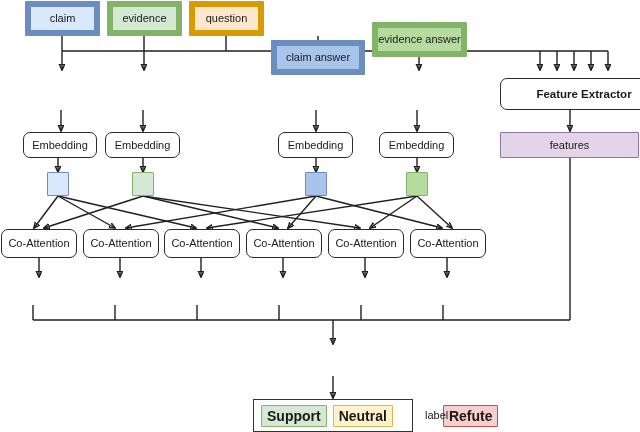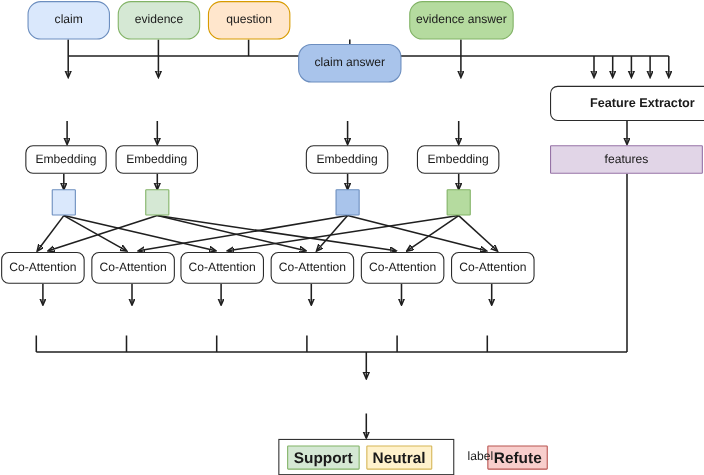--- a/index.html
+++ b/index.html
@@ -20,26 +20,26 @@
     display:flex;
     align-items:center;
     justify-content:center;
     text-align:center;
     font-size:11px;
     color:#1a1a1a;
     line-height:1.1;
     white-space:nowrap;
   }
   
-  .inbox{border:1px solid #14b8a6;border-radius:12px;}
+  .inbox{border:6px solid #14b8a6;border-radius:1px;}
   .in-claim{background:#dae8fc;border-color:#6c8ebf;}
   .in-evidence{background:#d5e8d4;border-color:#82b366;}
   .in-question{background:#ffe6cc;border-color:#d79b00;}
   .in-claim-answer{background:#a9c4eb;border-color:#6c8ebf;}
-  .in-evidence-answer{background:#b5db9f;border-color:#82b366;}
+  .in-evidence-answer{background:#b5db9f;border-color:#82b366;margin-top:21px;}
 
   
   .rbox{
     background:#ffffff;
     border:1px solid #2b2b2b;
     border-radius:7px;
   }
   .rbox.bold{font-weight:bold;font-size:11.5px;}
   .rbox.shadow{box-shadow:2px 2px 0 rgba(80,80,80,.45);}
   .rbox.gray{background:#f2f2f2;}

